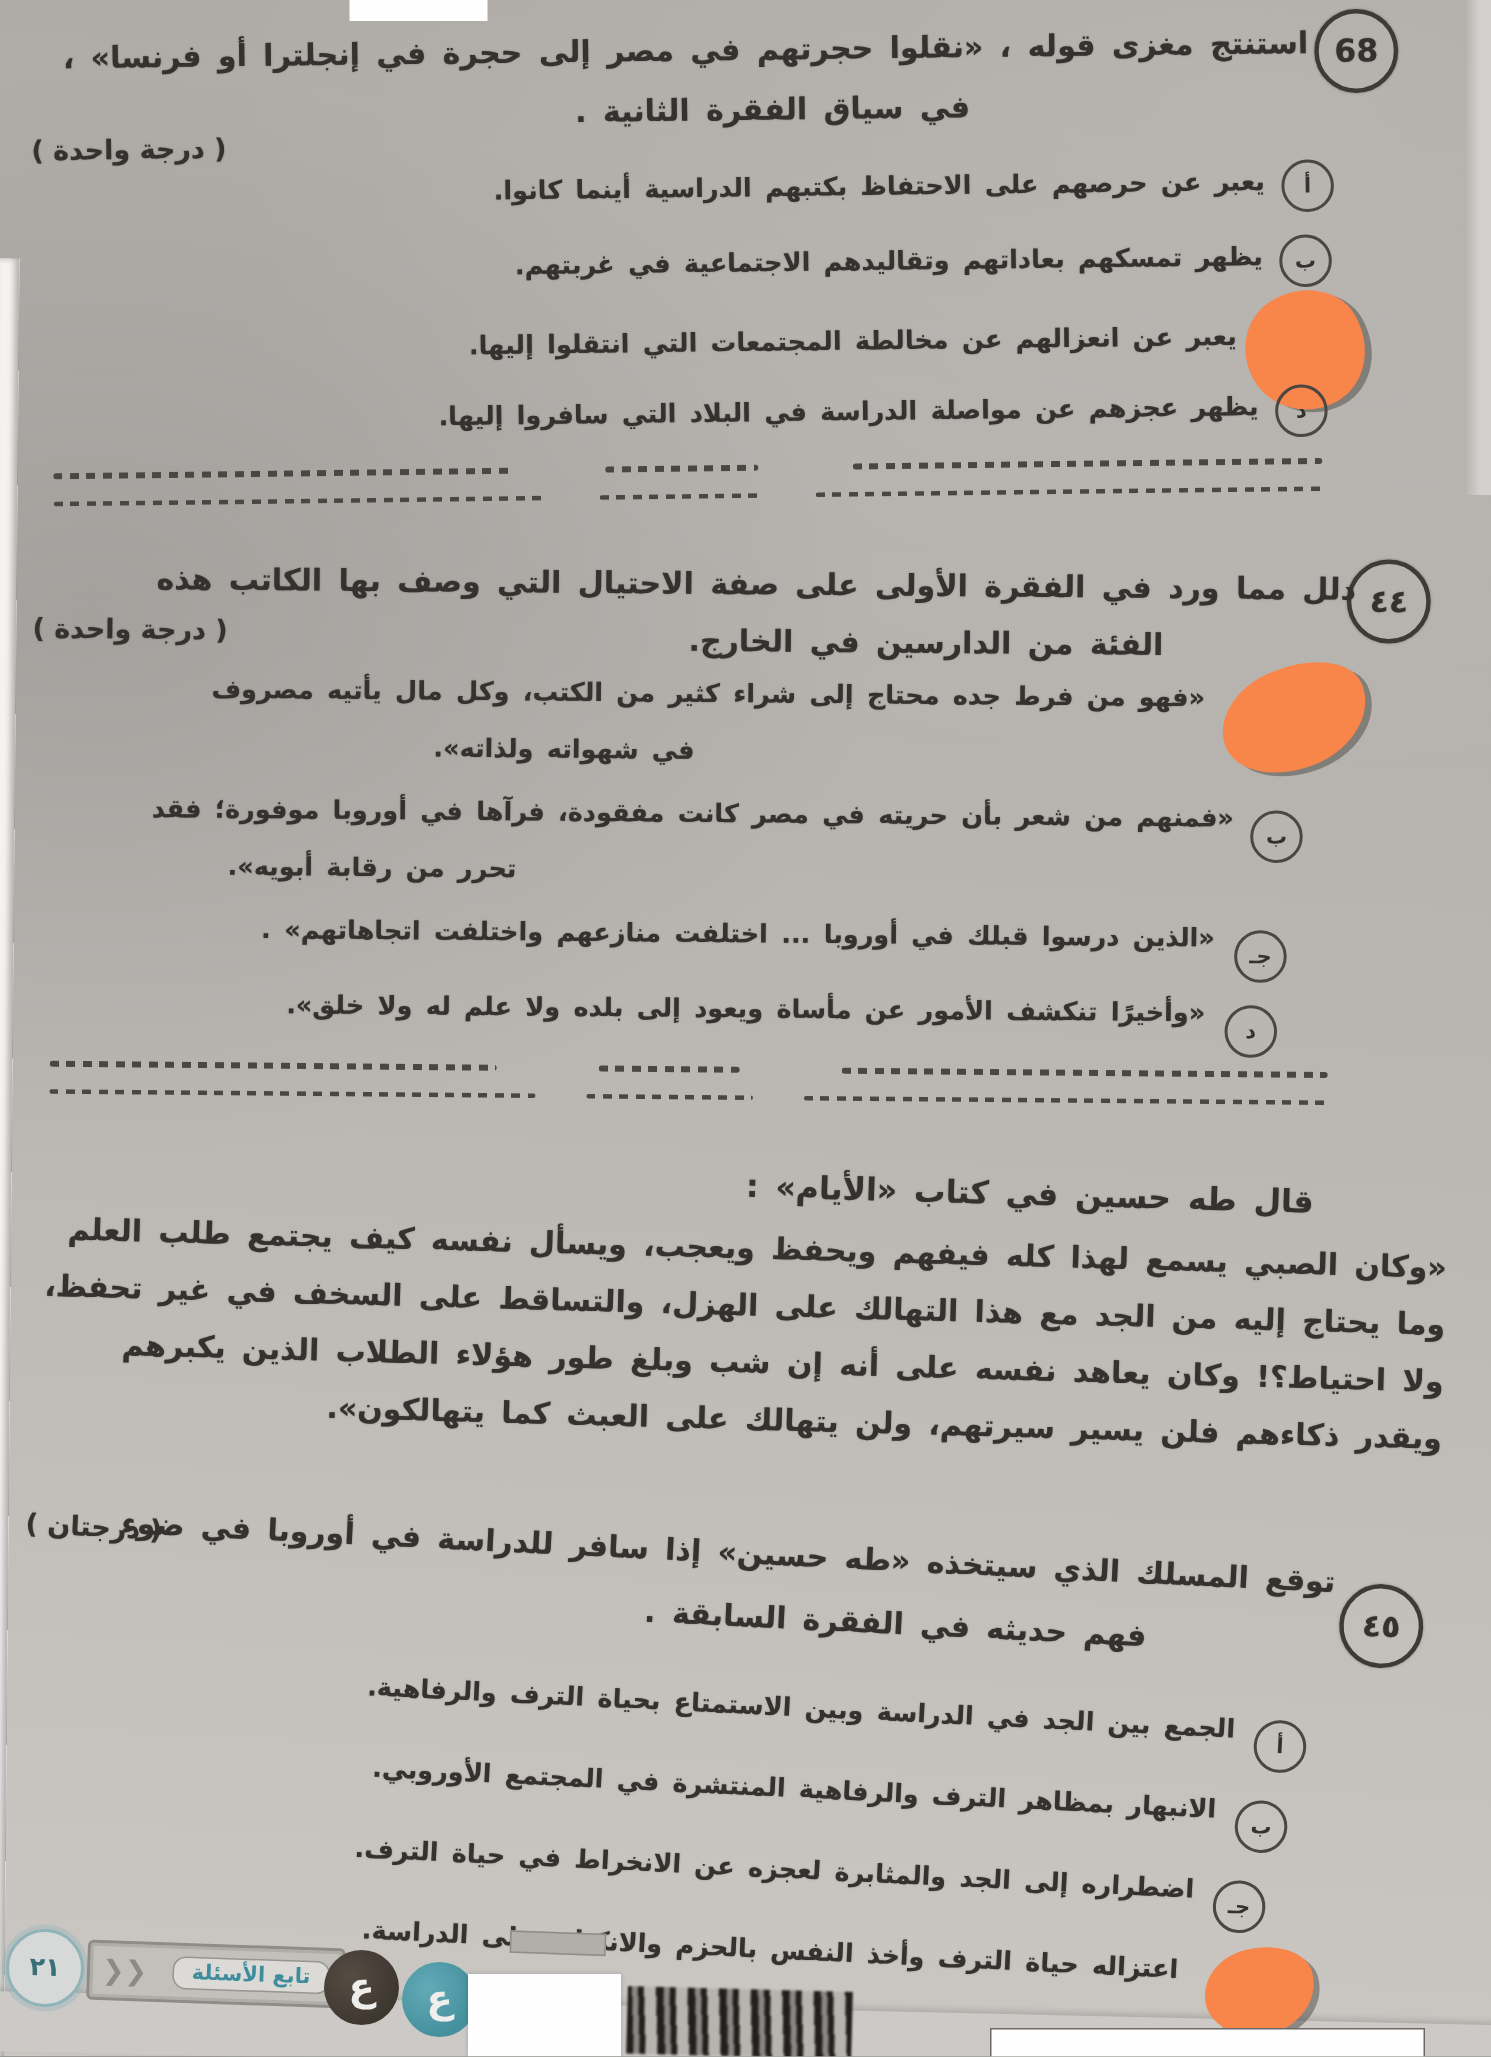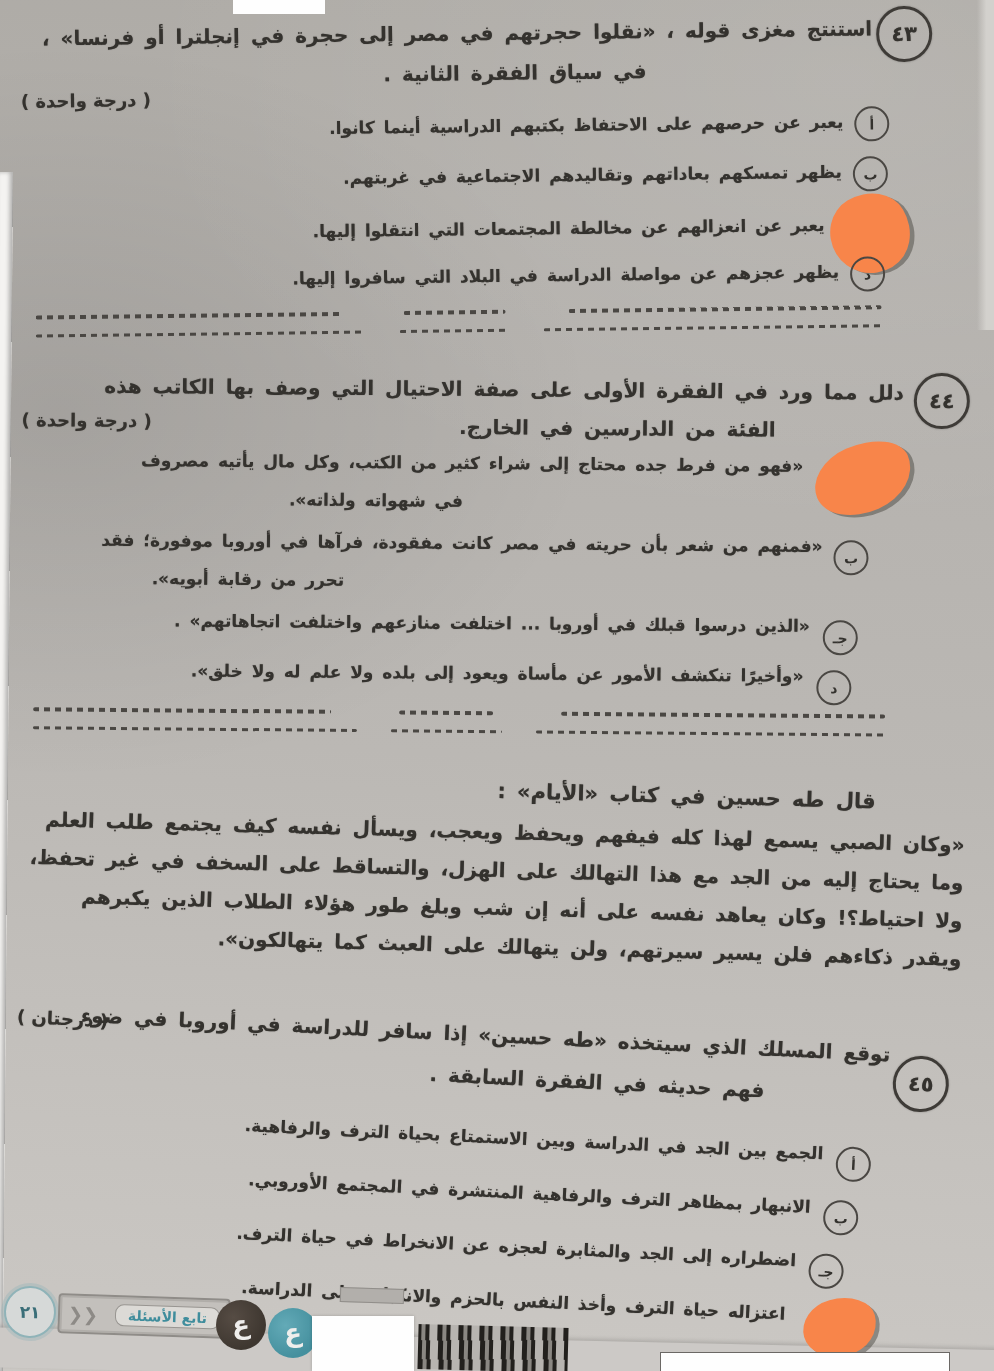--- a/index.html
+++ b/index.html
@@ -61,21 +61,21 @@
 
 <div class="canvas">
 
   <div class="edge-right"></div>
   <div class="edge-left"></div>
   <div class="edge-bottom"></div>
   <div class="patch" style="left:233px;top:0;width:92px;height:14px;"></div>
 
   <div class="abs" style="top:0;left:0;right:0;height:360px;transform:rotate(-0.7deg);transform-origin:900px 20px;">
     <div class="qcircle" style="right:62px;top:6px;">
-      <span class="txt">٤٣</span>
+      <span class="txt">68</span>
     </div>
     <div class="abs txt stem" style="right:122px;top:16px;">استنتج مغزى قوله ، «نقلوا حجرتهم في مصر إلى حجرة في إنجلترا أو فرنسا» ،</div>
     <div class="abs txt stem" style="right:348px;top:56px;">في سياق الفقرة الثانية .</div>
     <div class="abs txt points" style="left:20px;top:80px;">( درجة واحدة )</div>
 
     <div class="ocircle" style="right:106px;top:106px;">
       <span>أ</span>
     </div>
     <div class="abs txt opttext" style="right:152px;top:111px;">يعبر عن حرصهم على الاحتفاظ بكتبهم الدراسية أينما كانوا.</div>
 
@@ -101,21 +101,21 @@
         </div>
       <div class="ans-row">
           <span class="seg" style="width:40%"></span>
           <span class="seg" style="width:13%"></span>
           <span class="seg" style="width:39%"></span>
         </div>
     </div>
   </div>
 
   <div class="abs" style="top:365px;left:0;right:0;height:430px;transform:rotate(0.5deg);transform-origin:930px 20px;">
-    <div class="qcircle" style="right:24px;top:8px;text-align:center;">
+    <div class="qcircle" style="right:40px;top:8px;text-align:center;">
       <span class="txt">٤٤</span>
     </div>
     <div class="abs txt stem" style="right:90px;top:16px;">دلل مما ورد في الفقرة الأولى على صفة الاحتيال التي وصف بها الكاتب هذه</div>
     <div class="abs txt stem" style="right:218px;top:54px;">الفئة من الدارسين في الخارج.</div>
     <div class="abs txt points" style="left:22px;top:52px;">( درجة واحدة )</div>
 
     <div class="ocircle" style="right:128px;top:96px;border-color:#3c3935;"></div>
     <div class="blob" style="right:80px;top:80px;width:100px;height:68px;transform:rotate(-24deg);"></div>
     <div class="abs txt opttext" style="right:190px;top:92px;">«فهو من فرط جده محتاج إلى شراء كثير من الكتب، وكل مال يأتيه مصروف</div>
     <div class="abs txt opttext" style="right:530px;top:130px;">في شهواته ولذاته».</div>

